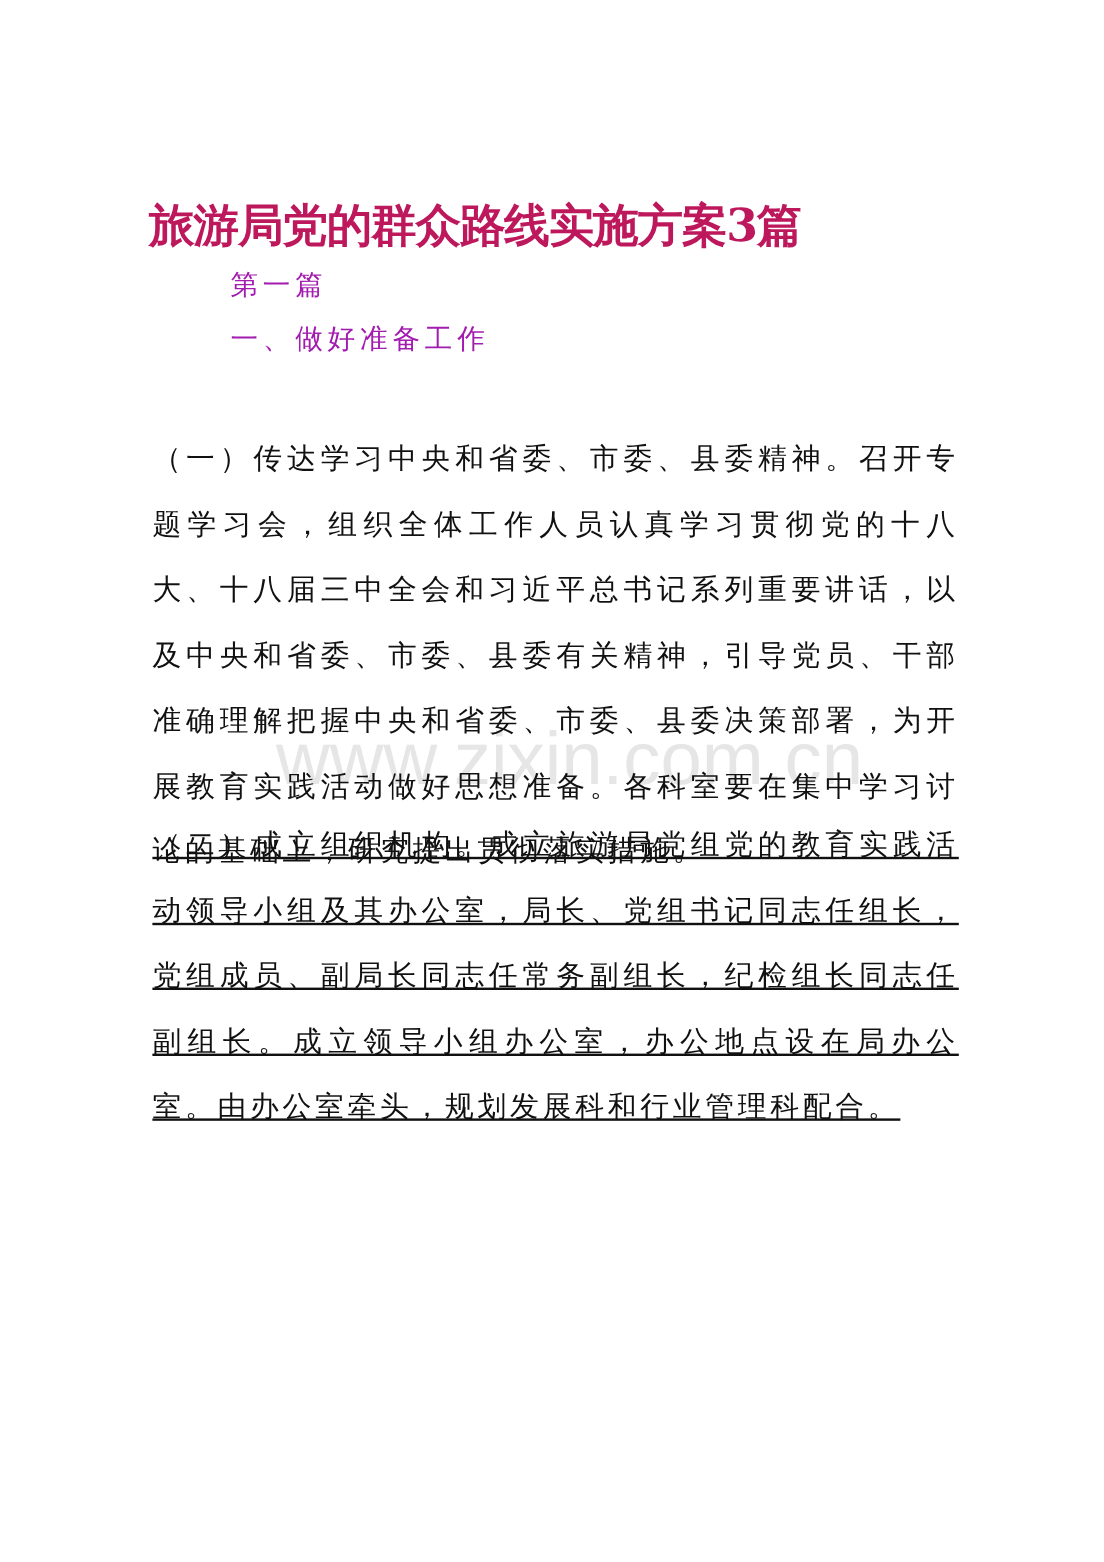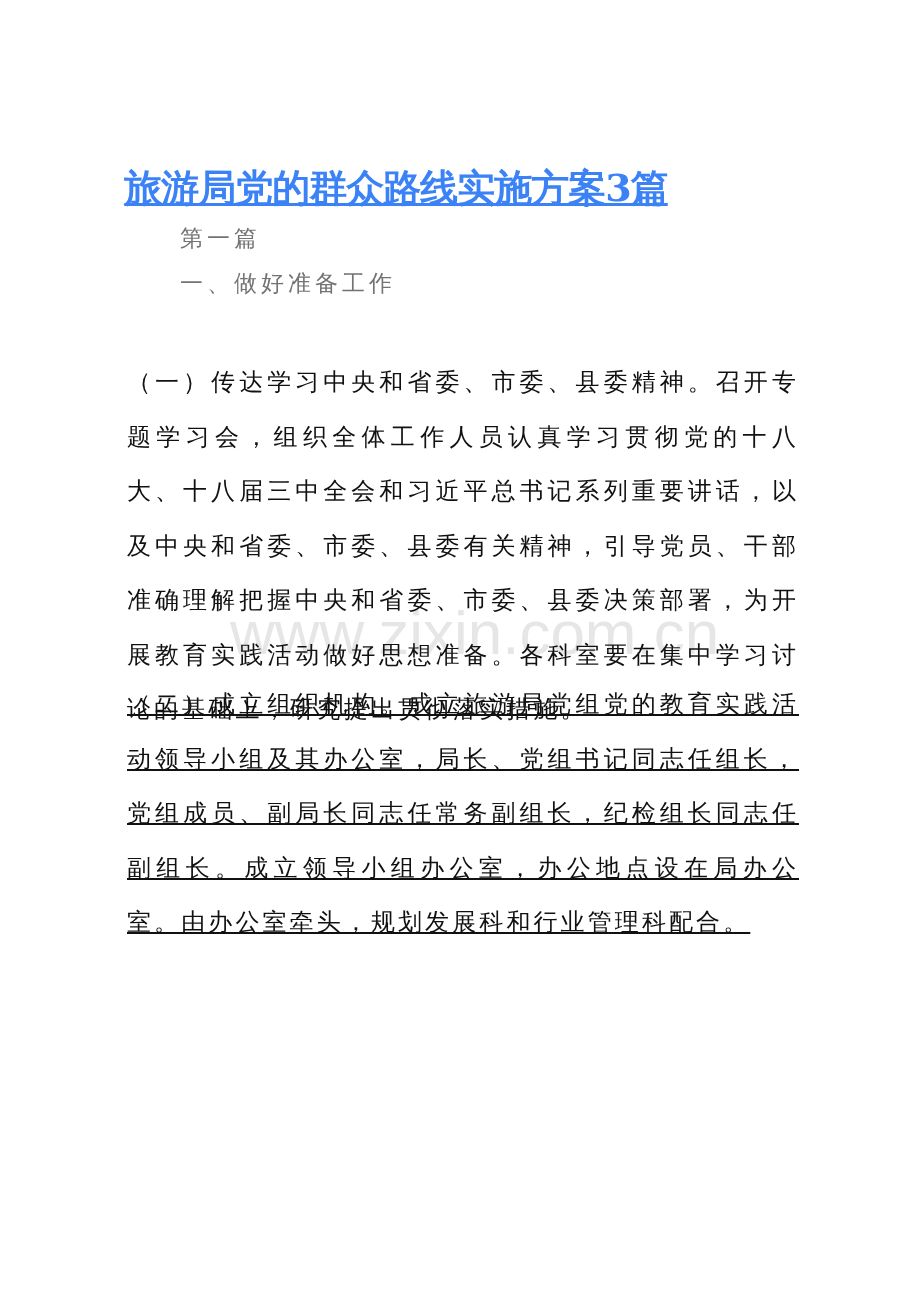--- a/index.html
+++ b/index.html
@@ -24,30 +24,29 @@
     .doc-title {
       position: absolute;
       left: 0;
       top: 164px;
       width: 792px;
       text-align: center;
       font-size: 38px;
       line-height: 48px;
       font-weight: bold;
       letter-spacing: -1px;
-      color: #3b82f6;
-      text-decoration: underline;
+      color: #be185d;
     }
     .heading {
       position: absolute;
-      left: 180px;
+      left: 192px;
       font-size: 23px;
       line-height: 30px;
       letter-spacing: 4px;
-      color: #737373;
+      color: #a21caf;
       font-family: "DejaVu Sans", "Liberation Sans", sans-serif;
       font-weight: 300;
     }
     .h-part { top: 223px; }
     .h-section { top: 268px; text-align: center; }
 
     .para {
       position: absolute;
       left: 127px;
       width: 672px;

